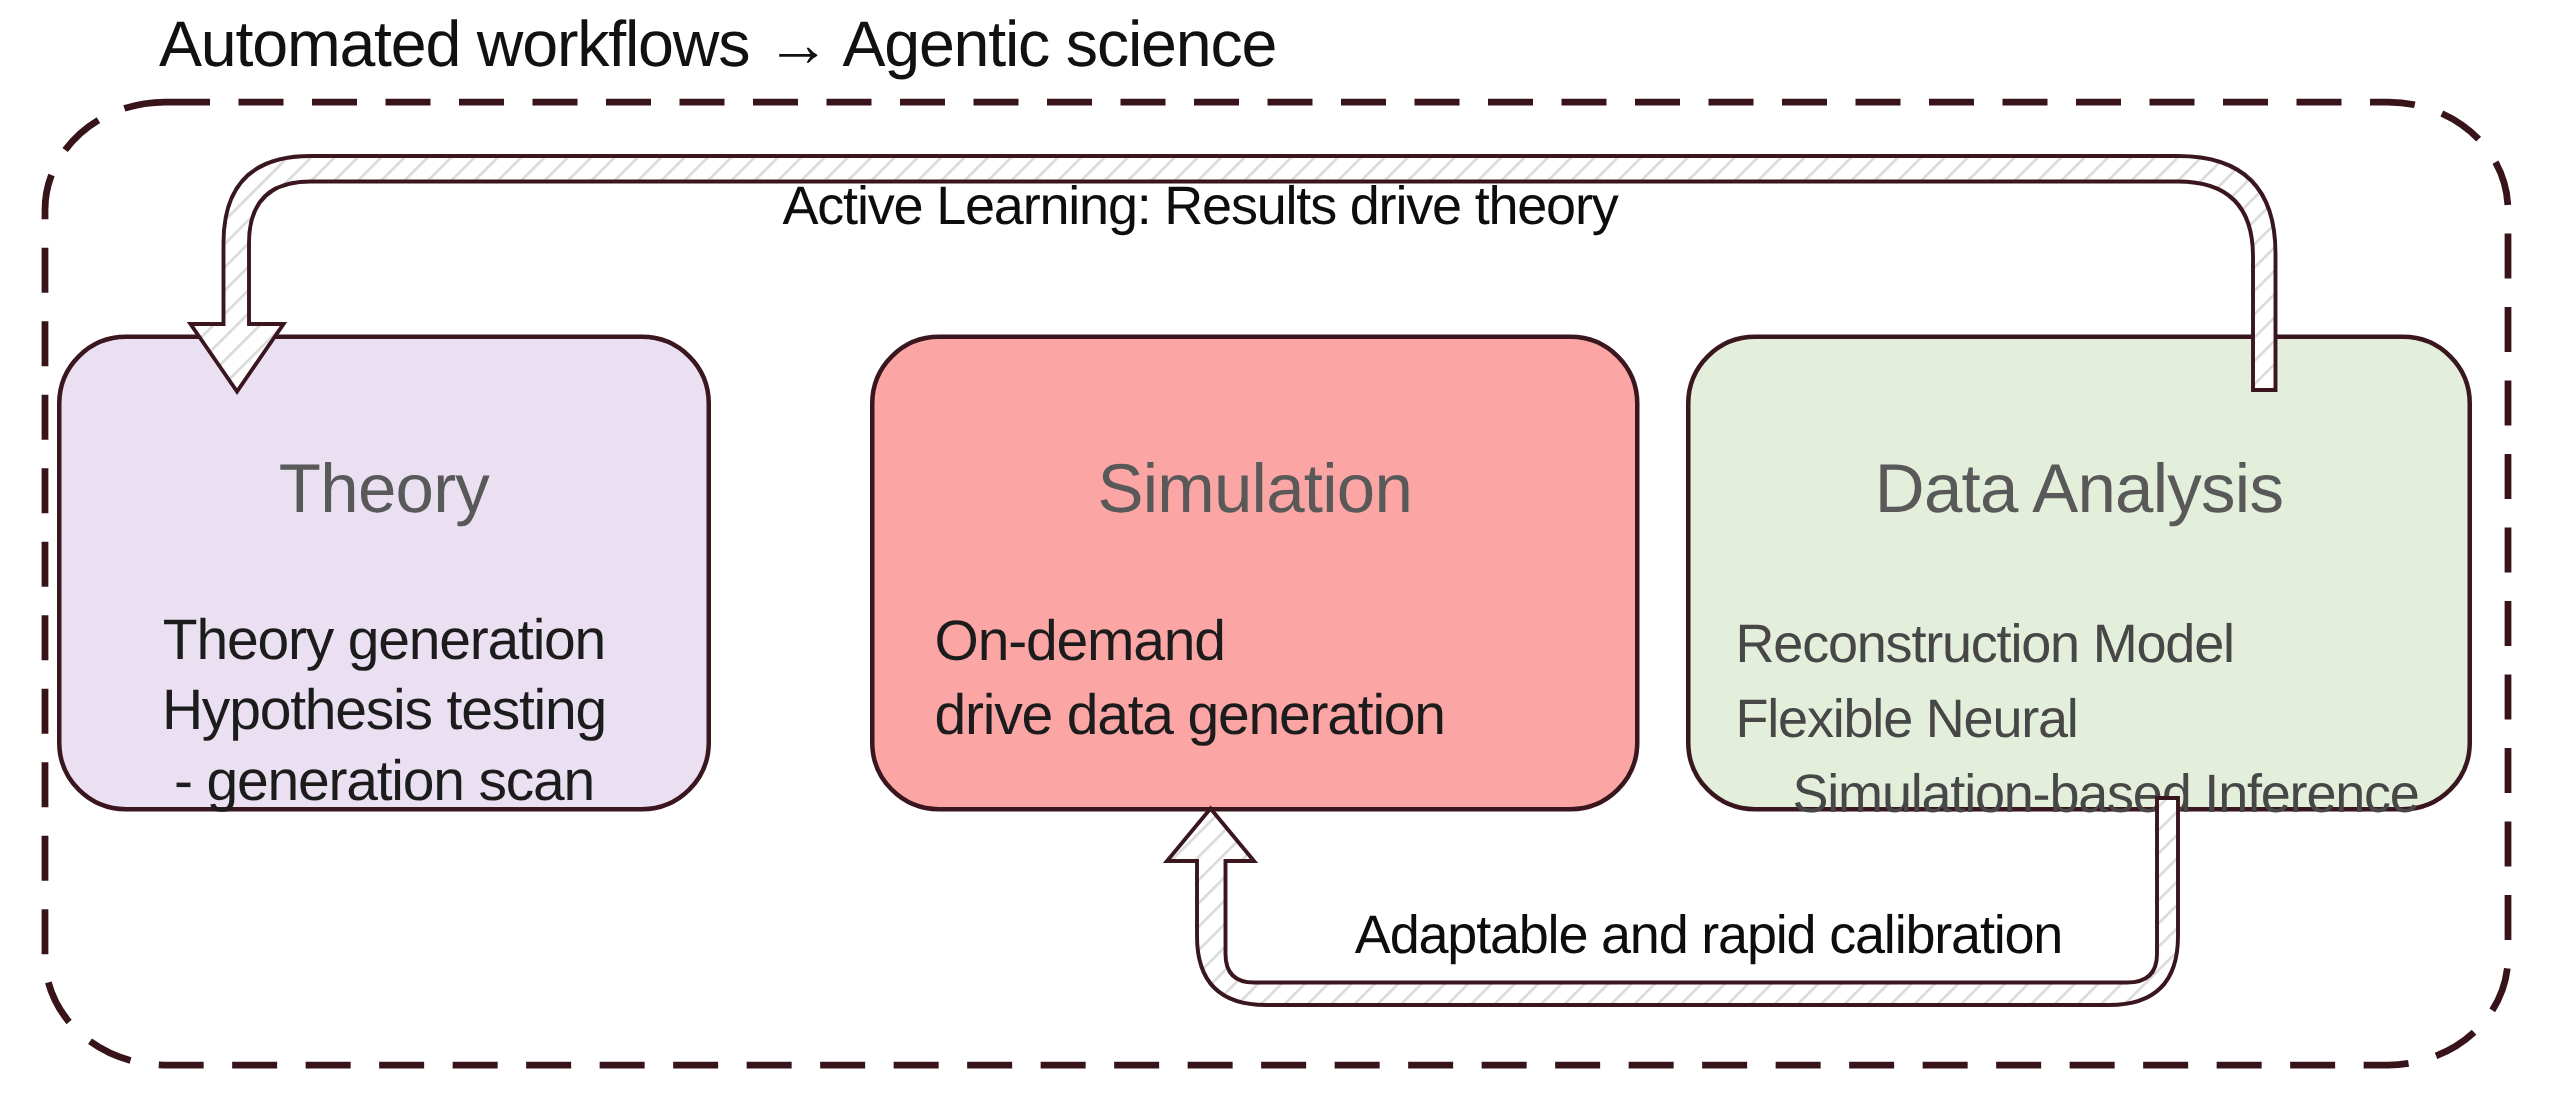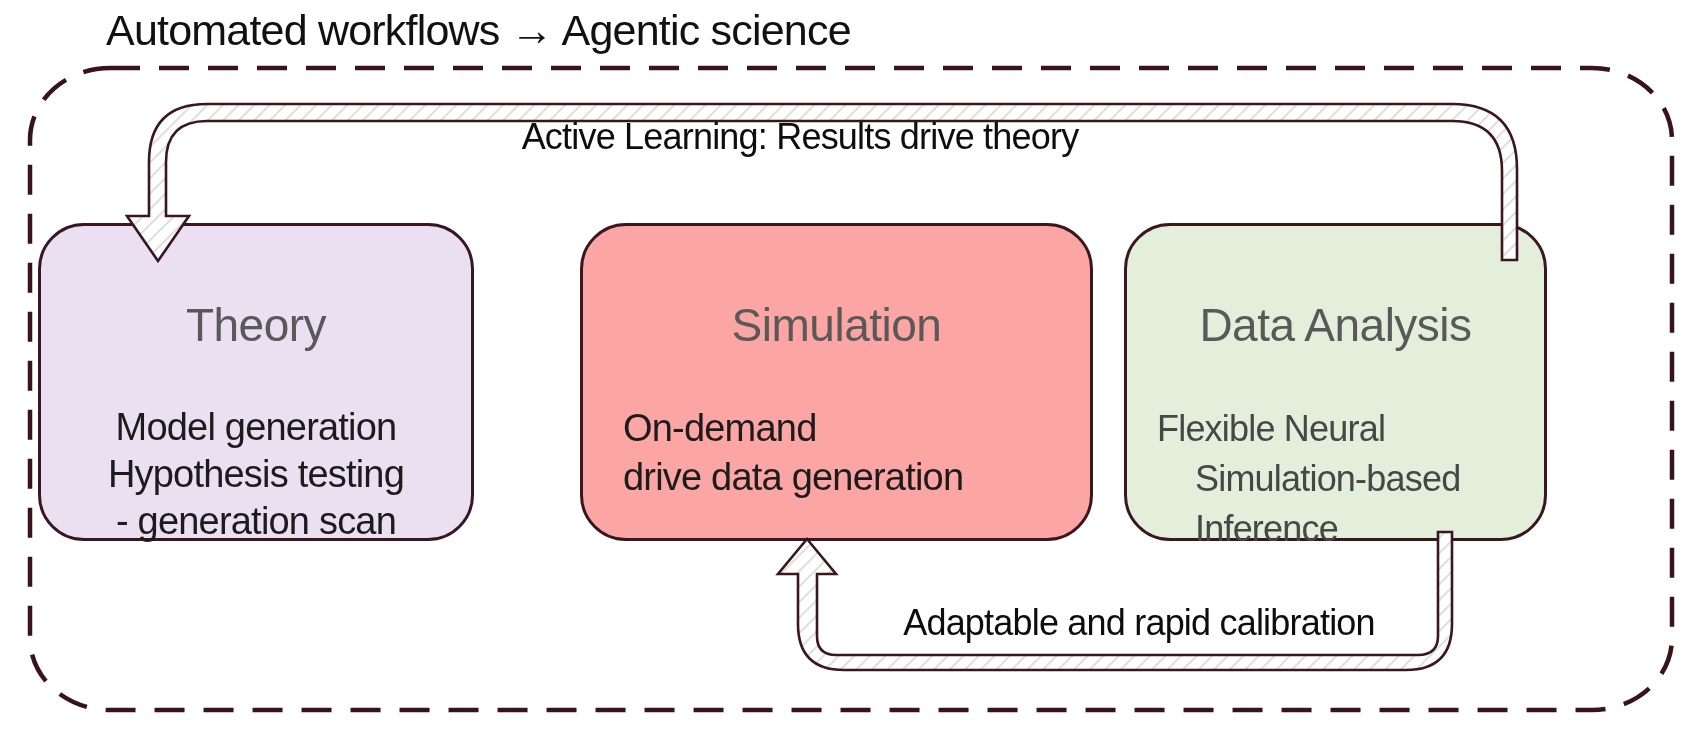--- a/index.html
+++ b/index.html
@@ -26,21 +26,21 @@
   }
   .arrow-label.top{left:450px;top:116px;width:700px;}
   .arrow-label.bottom{left:820px;top:602px;width:600px;padding-left:19px;}
   .box{
     position:absolute;top:223px;height:318px;
     border:3px solid #3a161e;border-radius:46px;
     box-sizing:border-box;z-index:2;
   }
   .box.theory{left:38px;width:436px;background:#ebe0f2;}
   .box.simulation{left:580px;width:513px;background:#fca5a5;}
-  .box.data-analysis{left:1124px;width:423px;background:#e3efda;}
+  .box.data-analysis{left:1124px;width:524px;background:#e3efda;}
   .box-title{
     position:absolute;left:0;right:0;top:72px;
     text-align:center;font-size:46px;letter-spacing:-0.5px;
     color:#595959;
   }
   .box-body{
     position:absolute;left:0;right:0;top:178px;
     font-size:38px;letter-spacing:-0.8px;color:#1c1c1c;
     line-height:47px;
   }
@@ -54,37 +54,38 @@
 </head>
 <body>
 
 <div class="canvas">
 
   <div class="main-title">Automated workflows → Agentic science</div>
 
   <div class="box theory">
     <div class="box-title">Theory</div>
     <div class="box-body">
-      <div>Model generation</div>
+      <div>Theory generation</div>
       <div>Hypothesis testing</div>
       <div>- generation scan</div>
     </div>
   </div>
 
   <div class="box simulation">
     <div class="box-title">Simulation</div>
     <div class="box-body">
       <div>On-demand</div>
       <div>drive data generation</div>
     </div>
   </div>
 
   <div class="box data-analysis">
     <div class="box-title">Data Analysis</div>
     <div class="box-body">
+      <div>Reconstruction Model</div>
       <div>Flexible Neural</div>
       <div class="indented">Simulation-based Inference</div>
     </div>
   </div>
 
   <svg class="arrows-layer" width="1702" height="736" viewBox="0 0 1702 736">
     <defs>
       <pattern id="hatch" width="11" height="11" patternUnits="userSpaceOnUse" patternTransform="rotate(-45)">
         <rect width="11" height="11" fill="#ffffff"></rect>
         <line x1="0" y1="0" x2="11" y2="0" stroke="#dadada" stroke-width="3.5"></line>

